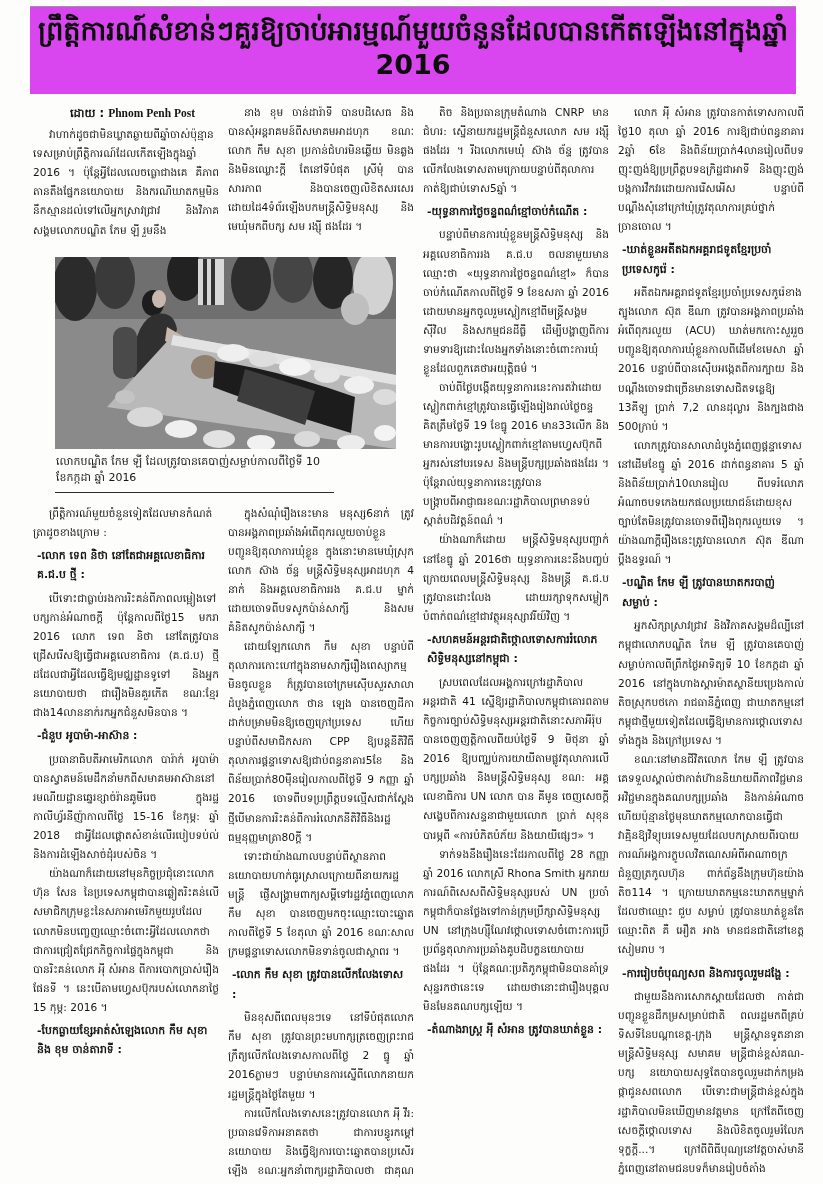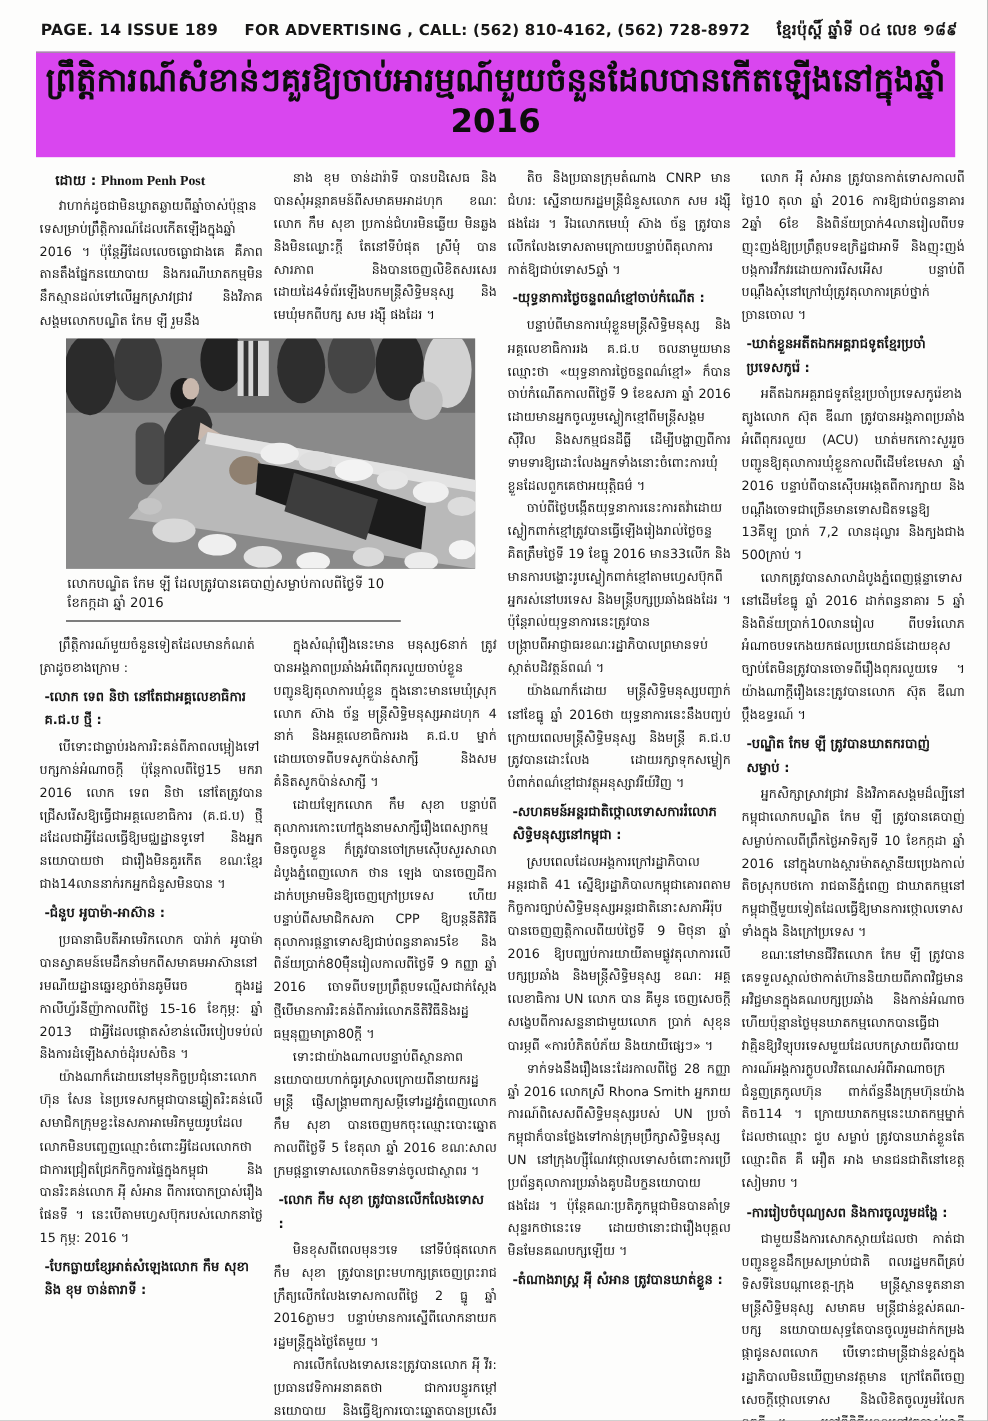--- a/index.html
+++ b/index.html
@@ -28,39 +28,34 @@
   .body-area {
     display:flex; gap:9px; padding:9px 23px 0 33px; height:1078px; overflow:hidden;
     text-align:justify;
   }
   .col { width:186px; min-width:186px; font-size:10.6px; line-height:1.8; overflow:hidden; }
   .colpair { width:381px; min-width:381px; display:flex; flex-direction:column; }
   .pair-top { display:flex; gap:9px; height:134px; overflow:hidden; }
   .pair-bottom { display:flex; gap:9px; flex:1; overflow:hidden; }
   p.para { margin:0; text-indent:16px; }
   p.subhead { margin:4px; font-weight:bold; text-align:left; text-indent:0; font-size:10.9px; }
-  .byline { font-weight:bold; font-size:11.5px; text-indent:13px; margin:0 0 2px; text-align:left; }
+  .byline { font-weight:bold; font-size:11.5px; text-indent:13px; margin:0 0 2px; text-align:center; }
   .byline .src { font-family:"Liberation Serif","DejaVu Serif",serif; }
   
-  figure.photo-block { margin:8px 0 4px 22px; width:279px; }
+  figure.photo-block { margin:20px 0 4px 22px; width:279px; }
   .photo-frame { width:341px; height:192px; background:#8c8c8c; overflow:hidden; }
   .photo-frame svg { display:block; }
   figcaption { font-size:11px; line-height:1.5; padding:5px 1px 3px; text-align:left; }
   .caption-rule { border-bottom:1.5px solid #2a2a2a; margin:2px 0 7px; }
 </style>
 </head>
 <body>
 
 <div class="page">
 
-  <div class="topbar">
-    <span>PAGE. 14  ISSUE 189</span>
-    <span class="mid">FOR ADVERTISING ,  CALL: (562) 810-4162, (562) 728-8972</span>
-    <span class="right">ខ្មែរប៉ុស្ដិ៍ ឆ្នាំទី ០៤  លេខ ១៨៩</span>
-  </div>
 
   <div class="headline-bar">
     <h1>ព្រឹត្តិការណ៍សំខាន់ៗគួរឱ្យចាប់អារម្មណ៍មួយចំនួនដែលបានកើតឡើងនៅក្នុងឆ្នាំ 2016</h1>
   </div>
 
   <div class="body-area">
 
     <div class="colpair">
       <div class="pair-top">
         <div class="col">
@@ -130,21 +125,21 @@
         <div class="caption-rule"></div>
       </figure>
 
       <div class="pair-bottom">
         <div class="col">
           <div>
               <p class="para">ព្រឹត្តិការណ៍មួយចំនួនទៀតដែលមានកំណត់ត្រាដូចខាងក្រោម :</p>
               <p class="subhead">-លោក ទេព និថា នៅតែជាអគ្គលេខាធិការ គ.ជ.ប ថ្មី :</p>
               <p class="para">បើទោះជាធ្លាប់រងការរិះគន់ពីភាពលម្អៀងទៅបក្សកាន់អំណាចក្ដី ប៉ុន្តែកាលពីថ្ងៃ15 មករា 2016 លោក ទេព និថា នៅតែត្រូវបានជ្រើសរើសឱ្យធ្វើជាអគ្គលេខាធិការ (គ.ជ.ប) ថ្មីដដែលជាអ្វីដែលធ្វើឱ្យមជ្ឈដ្ឋានទូទៅ និងអ្នកនយោបាយថា ជារឿងមិនគួរកើត ខណៈខ្មែរជាង14លាននាក់រកអ្នកជំនួសមិនបាន ។</p>
               <p class="subhead">-ជំនួប អូបាម៉ា-អាស៊ាន :</p>
-              <p class="para">ប្រធានាធិបតីអាមេរិកលោក បារ៉ាក់ អូបាម៉ា បានស្វាគមន៍មេដឹកនាំមកពីសមាគមអាស៊ាននៅរមណីយដ្ឋានឆ្នេរខ្សាច់រ៉ានឆូមីរេច ក្នុងរដ្ឋកាលីហ្វ័រនីញ៉ាកាលពីថ្ងៃ 15-16 ខែកុម្ភ: ឆ្នាំ 2013 ជាអ្វីដែលផ្ដោតសំខាន់លើរបៀបទប់ល់និងការដំឡើងសាច់ដុំរបស់ចិន ។</p>
+              <p class="para">ប្រធានាធិបតីអាមេរិកលោក បារ៉ាក់ អូបាម៉ា បានស្វាគមន៍មេដឹកនាំមកពីសមាគមអាស៊ាននៅរមណីយដ្ឋានឆ្នេរខ្សាច់រ៉ានឆូមីរេច ក្នុងរដ្ឋកាលីហ្វ័រនីញ៉ាកាលពីថ្ងៃ 15-16 ខែកុម្ភ: ឆ្នាំ 2018 ជាអ្វីដែលផ្ដោតសំខាន់លើរបៀបទប់ល់និងការដំឡើងសាច់ដុំរបស់ចិន ។</p>
               <p class="para">យ៉ាងណាក៏ដោយនៅមុនកិច្ចប្រជុំនោះលោក ហ៊ុន សែន នៃប្រទេសកម្ពុជាបានឆ្លៀតរិះគន់លើសមាជិកក្រុមខ្លះនៃសភាអាមេរិកមួយរូបដែលលោកមិនបញ្ចេញឈ្មោះចំពោះអ្វីដែលលោកថា ជាការជ្រៀតជ្រែកកិច្ចការផ្ទៃក្នុងកម្ពុជា និងបានរិះគន់លោក អុី សំអាន ពីការបោកប្រាស់រឿងផែនទី ។ នេះបើតាមហ្វេសប៊ុករបស់លោកនាថ្ងៃ 15 កុម្ភ: 2016 ។</p>
               <p class="subhead">-បែកធ្លាយខ្សែអាត់សំឡេងលោក កឹម សុខា និង ខុម ចាន់តារាទី :</p>
             </div>
         </div>
         <div class="col">
           <div>
               <p class="para">ក្នុងសំណុំរឿងនេះមាន មនុស្ស6នាក់ ត្រូវបានអង្គភាពប្រឆាំងអំពើពុករលួយចាប់ខ្លួនបញ្ជូនឱ្យតុលាការឃុំខ្លួន ក្នុងនោះមានមេឃុំស្រុក លោក ស៊ាង ច័ន្ទ មន្ត្រីសិទ្ធិមនុស្សអាដហុក 4 នាក់ និងអគ្គលេខាធិការរង គ.ជ.ប ម្នាក់ ដោយចោទពីបទសូកប៉ាន់សាក្សី និងសមគំនិតសូកប៉ាន់សាក្សី ។</p>
               <p class="para">ដោយឡែកលោក កឹម សុខា បន្ទាប់ពីតុលាការកោះហៅក្នុងនាមសាក្សីរឿងពេស្យាកម្មមិនចូលខ្លួន ក៏ត្រូវបានចៅក្រមស៊ើបសួរសាលាដំបូងភ្នំពេញលោក ថាន ឡេង បានចេញដីកាដាក់បម្រាមមិនឱ្យចេញក្រៅប្រទេស ហើយបន្ទាប់ពីសមាជិកសភា CPP ឱ្យបន្តនីតិវិធីតុលាការផ្ដន្ទាទោសឱ្យជាប់ពន្ធនាគារ5ខែ និងពិន័យប្រាក់80ម៉ឺនរៀលកាលពីថ្ងៃទី 9 កញ្ញា ឆ្នាំ 2016 ចោទពីបទប្រព្រឹត្តបទល្មើសជាក់ស្ដែង ថ្មីបើមានការរិះគន់ពីការរំលោភនីតិវិធីនិងរដ្ឋធម្មនុញ្ញមាត្រា80ក្ដី ។</p>
               <p class="para">ទោះជាយ៉ាងណាលបន្ទាប់ពីស្ថានភាពនយោបាយហាក់ធូរស្រាលក្រោយពីនាយករដ្ឋមន្ត្រី ផ្ញើសង្រ្គាមពាក្យសម្ដីទៅរដ្ឋវភ្នំពេញលោក កឹម សុខា បានចេញមកចុះឈ្មោះបោះឆ្នោតកាលពីថ្ងៃទី 5 ខែតុលា ឆ្នាំ 2016 ខណៈសាលក្រមផ្ដន្ទាទោសលោកមិនទាន់ចូលជាស្ថាពរ ។</p>
               <p class="subhead">-លោក កឹម សុខា ត្រូវបានលើកលែងទោស :</p>

